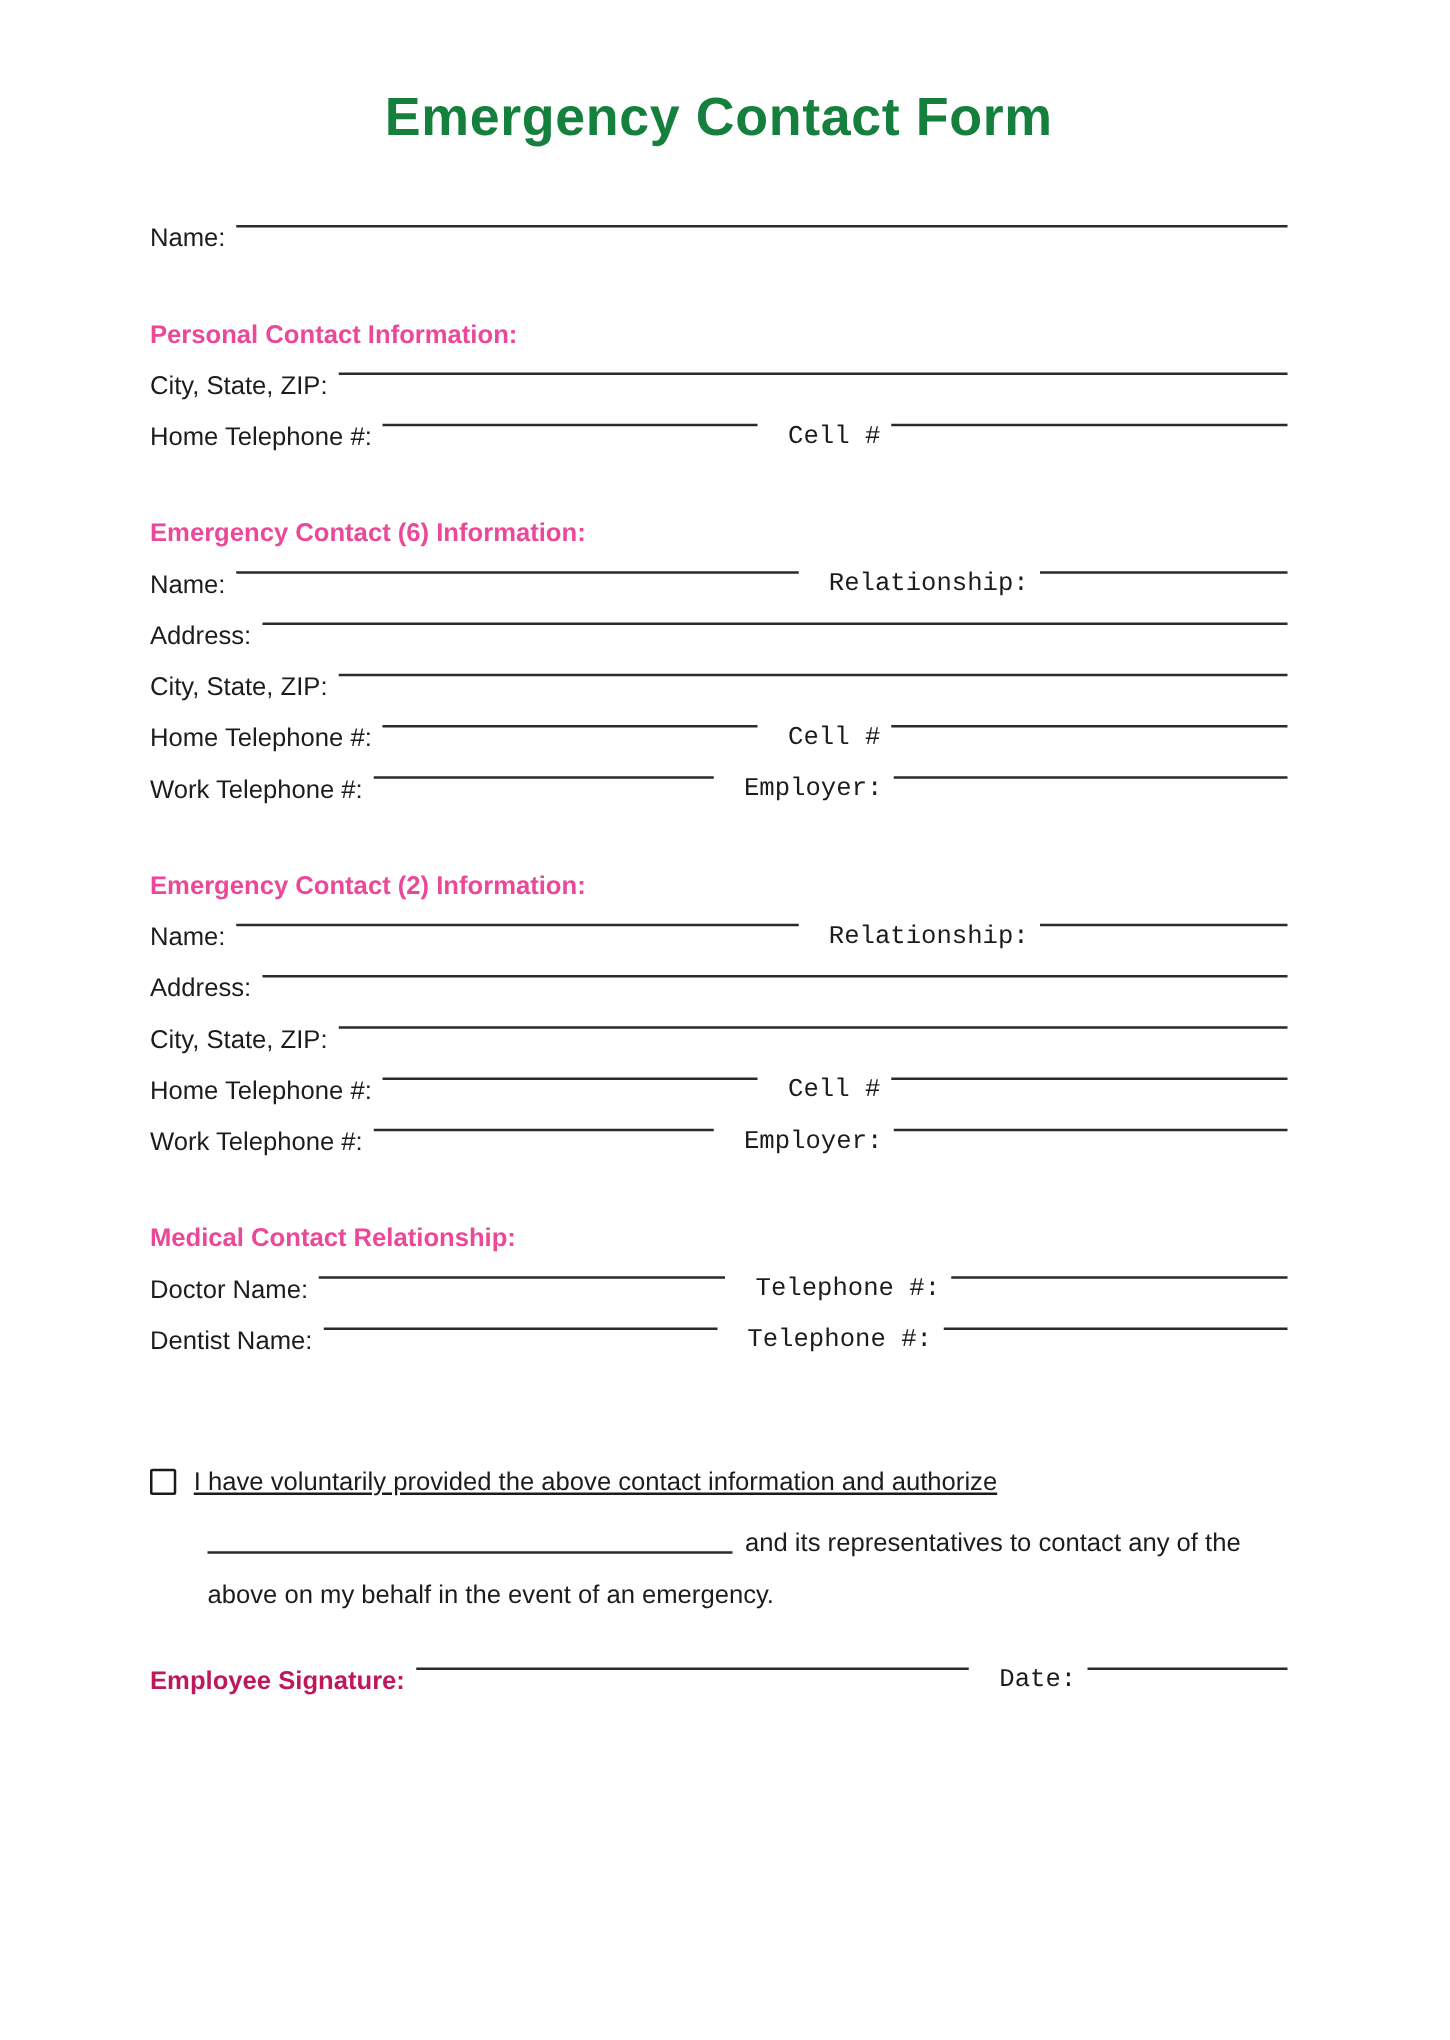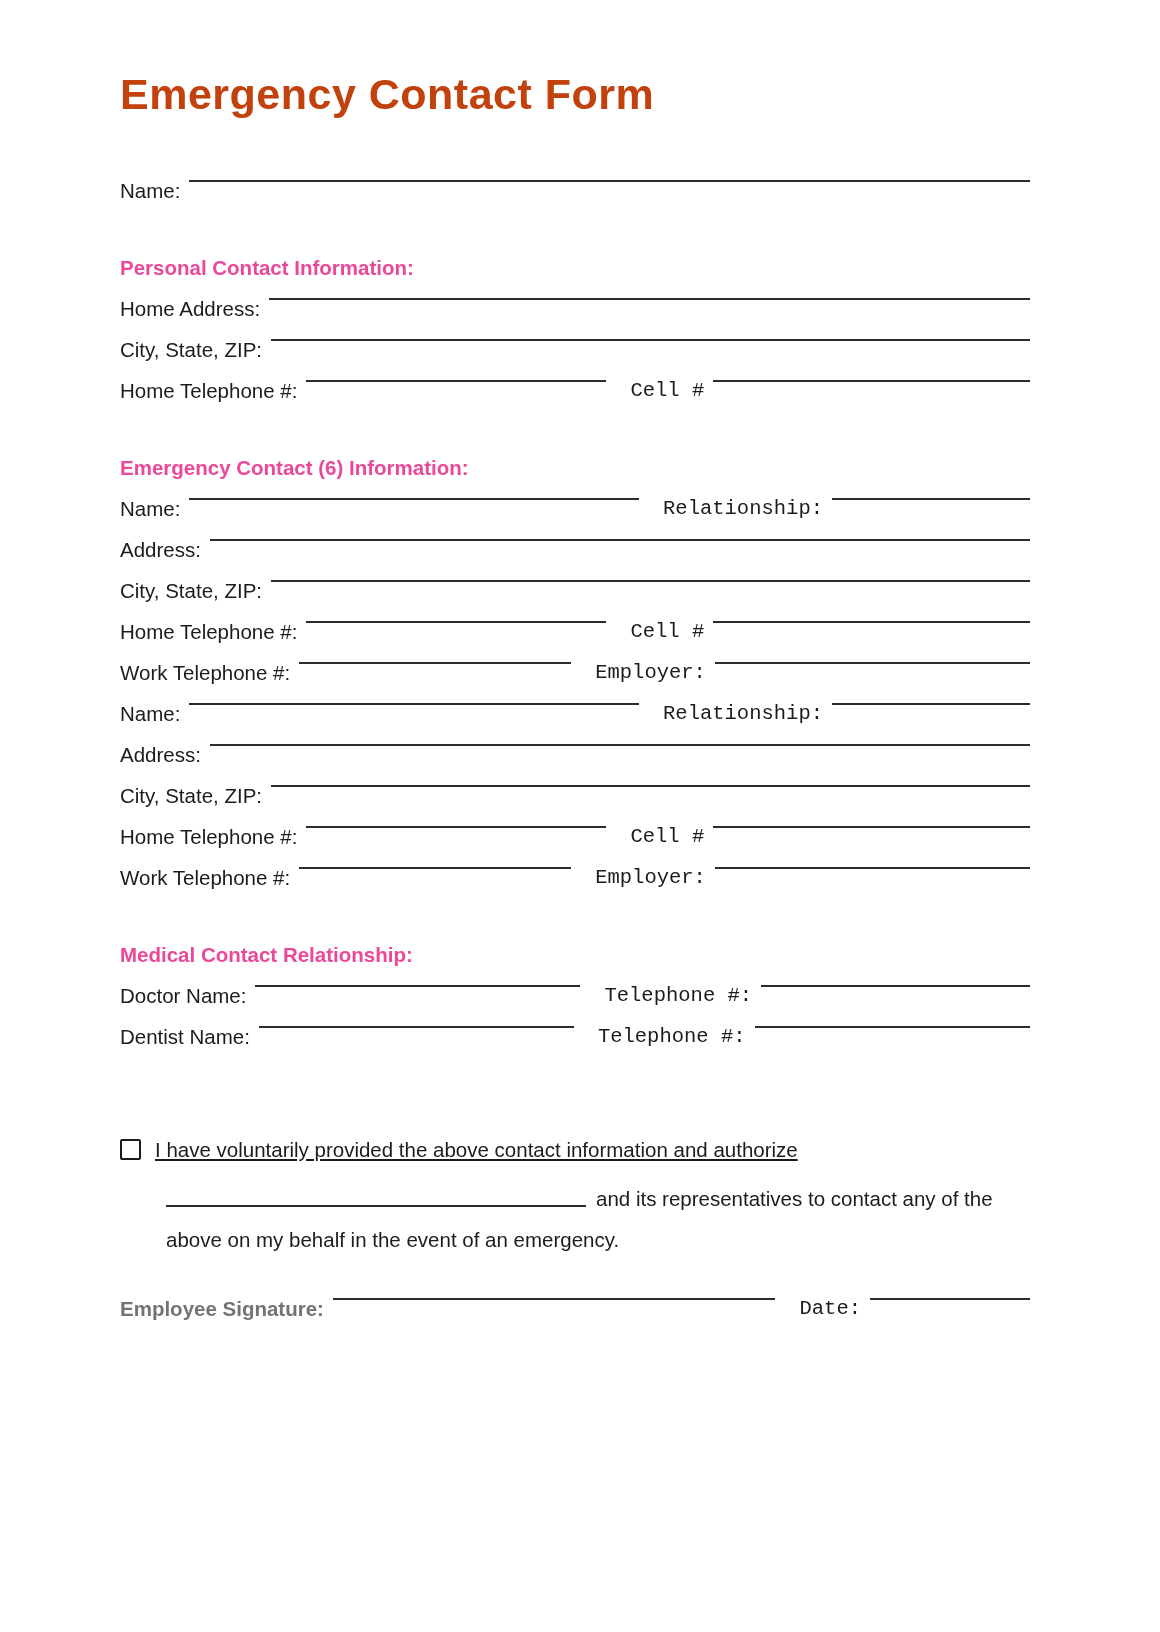--- a/index.html
+++ b/index.html
@@ -10,24 +10,25 @@
     box-sizing: border-box;
     background: #ffffff;
     font-family: "Liberation Sans", "DejaVu Sans", sans-serif;
     color: #1c1c1c;
     padding: 68px 130px 0 120px;
     overflow: hidden;
   }
   .title {
     font-size: 43px;
     font-weight: 700;
+    text-align: center;
     margin: 0 0 58px 0;
     line-height: 52px;
     letter-spacing: 0.5px;
-    color: #c2410c;
+    color: #15803d;
   }
   .row {
     display: flex;
     align-items: flex-start;
     height: 41px;
     font-size: 20.5px;
     line-height: 1.25;
   }
   .lbl { white-space: nowrap; padding-right: 9px; }
   .lbl2 { white-space: nowrap; padding: 0 9px 0 24px; font-family: Liberation Mono, monospace; }
@@ -55,21 +56,21 @@
     width: 21px;
     height: 21px;
     border: 2.5px solid #1a1a1a;
     box-sizing: border-box;
     border-radius: 2px;
     margin-right: 14px;
     flex: 0 0 auto;
   }
   .para-text { white-space: nowrap; }
   .sig-row { margin-top: 44px; }
-  .bold { font-weight: 700; color: #737373; }
+  .bold { font-weight: 700; color: #be185d; }
   .w300 { width: 300px; flex: 0 0 auto; }
   .w272 { width: 272px; flex: 0 0 auto; }
   .w325 { width: 325px; flex: 0 0 auto; }
   .w315 { width: 315px; flex: 0 0 auto; }
   .w198 { width: 198px; flex: 0 0 auto; }
   .w160 { width: 160px; flex: 0 0 auto; }
   .w420 { width: 420px; flex: 0 0 auto; margin-right: 10px; }
 </style>
 </head>
 <body>
@@ -77,24 +78,20 @@
 <div class="page">
 
   <h1 class="title">Emergency Contact Form</h1>
 
   <div class="row">
     <span class="lbl">Name:</span>
     <span class="line flexline"></span>
   </div>
 
   <div class="row header-row">Personal Contact Information:</div>
-  <div class="row">
-    <span class="lbl">Home Address:</span>
-    <span class="line flexline"></span>
-  </div>
   <div class="row">
     <span class="lbl">City, State, ZIP:</span>
     <span class="line flexline"></span>
   </div>
   <div class="row">
     <span class="lbl">Home Telephone #:</span>
     <span class="line w300"></span>
     <span class="lbl2">Cell #</span>
     <span class="line flexline"></span>
   </div>
@@ -120,20 +117,21 @@
     <span class="lbl2">Cell #</span>
     <span class="line flexline"></span>
   </div>
   <div class="row">
     <span class="lbl">Work Telephone #:</span>
     <span class="line w272"></span>
     <span class="lbl2">Employer:</span>
     <span class="line flexline"></span>
   </div>
 
+  <div class="row header-row">Emergency Contact (2) Information:</div>
   <div class="row">
     <span class="lbl">Name:</span>
     <span class="line flexline"></span>
     <span class="lbl2">Relationship:</span>
     <span class="line w198"></span>
   </div>
   <div class="row">
     <span class="lbl">Address:</span>
     <span class="line flexline"></span>
   </div>

